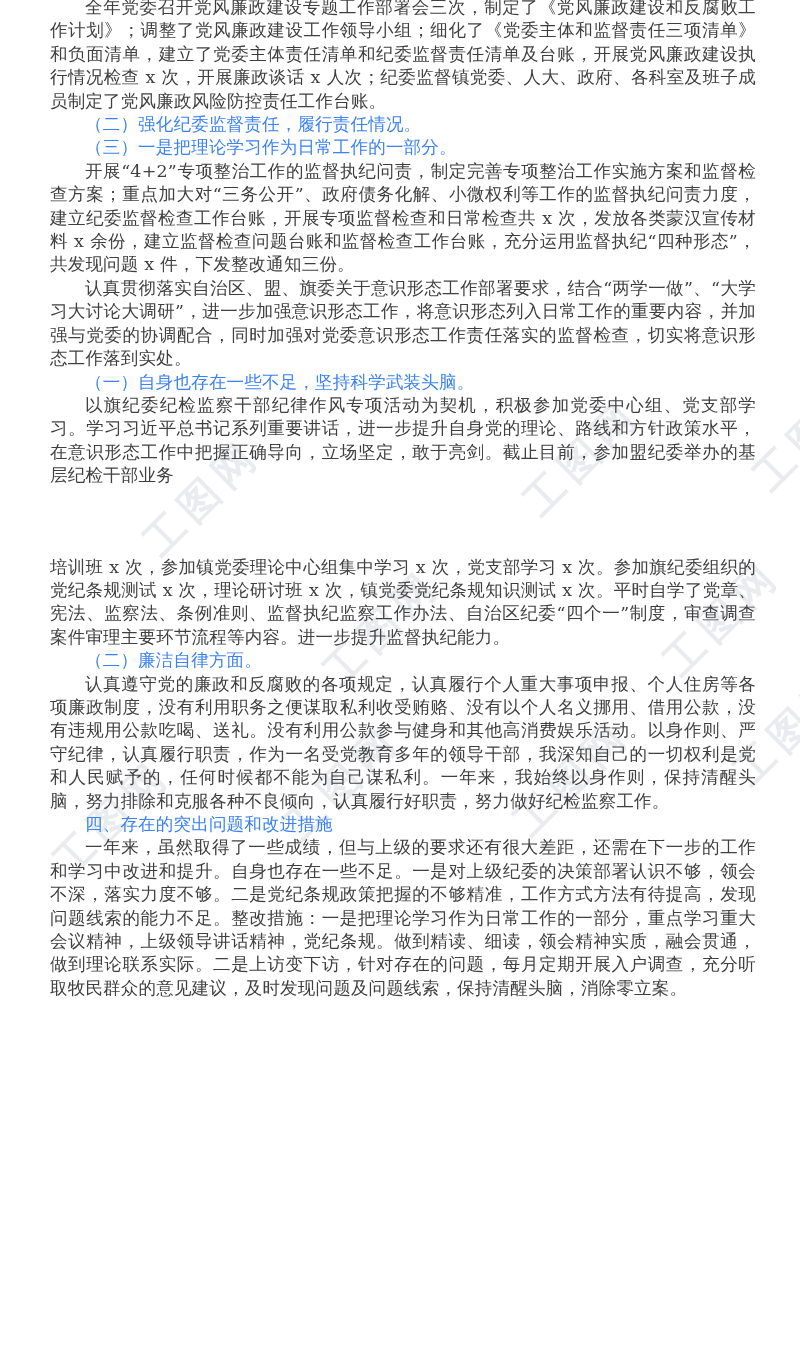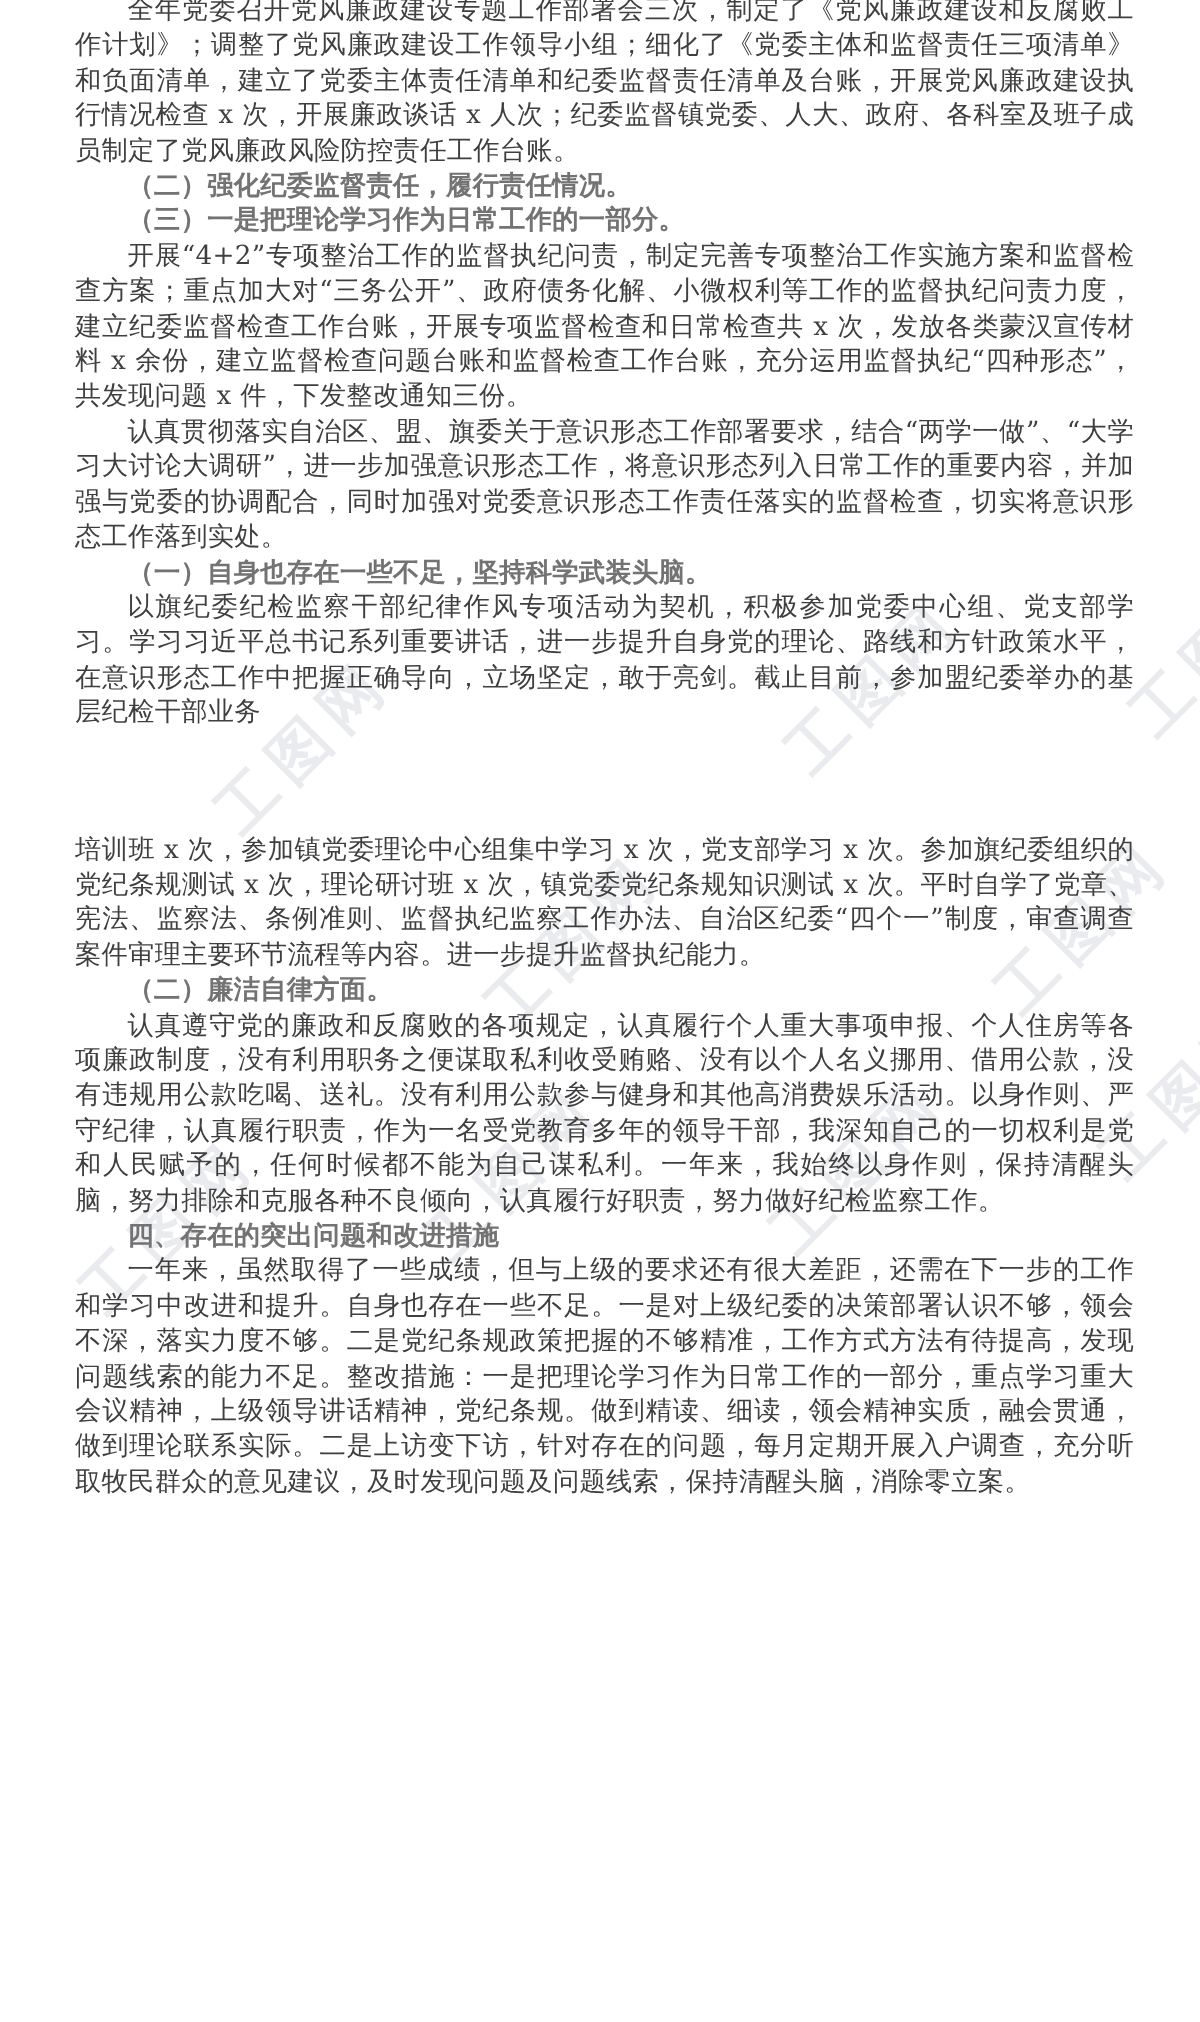--- a/index.html
+++ b/index.html
@@ -57,22 +57,22 @@
     text-indent: 2em;
     letter-spacing: 0.2px;
   }
   .para.no-indent {
     text-indent: 0;
     margin-top: 42px;
   }
   .heading {
     margin: 0;
     text-indent: 2em;
-    font-weight: bold;
-    color: #737373;
+    font-weight: normal;
+    color: #3b82f6;
     letter-spacing: 0.2px;
   }
   .page-gap {
     height: 26px;
   }
 </style>
 </head>
 <body>
 
 <div class="doc-page">

